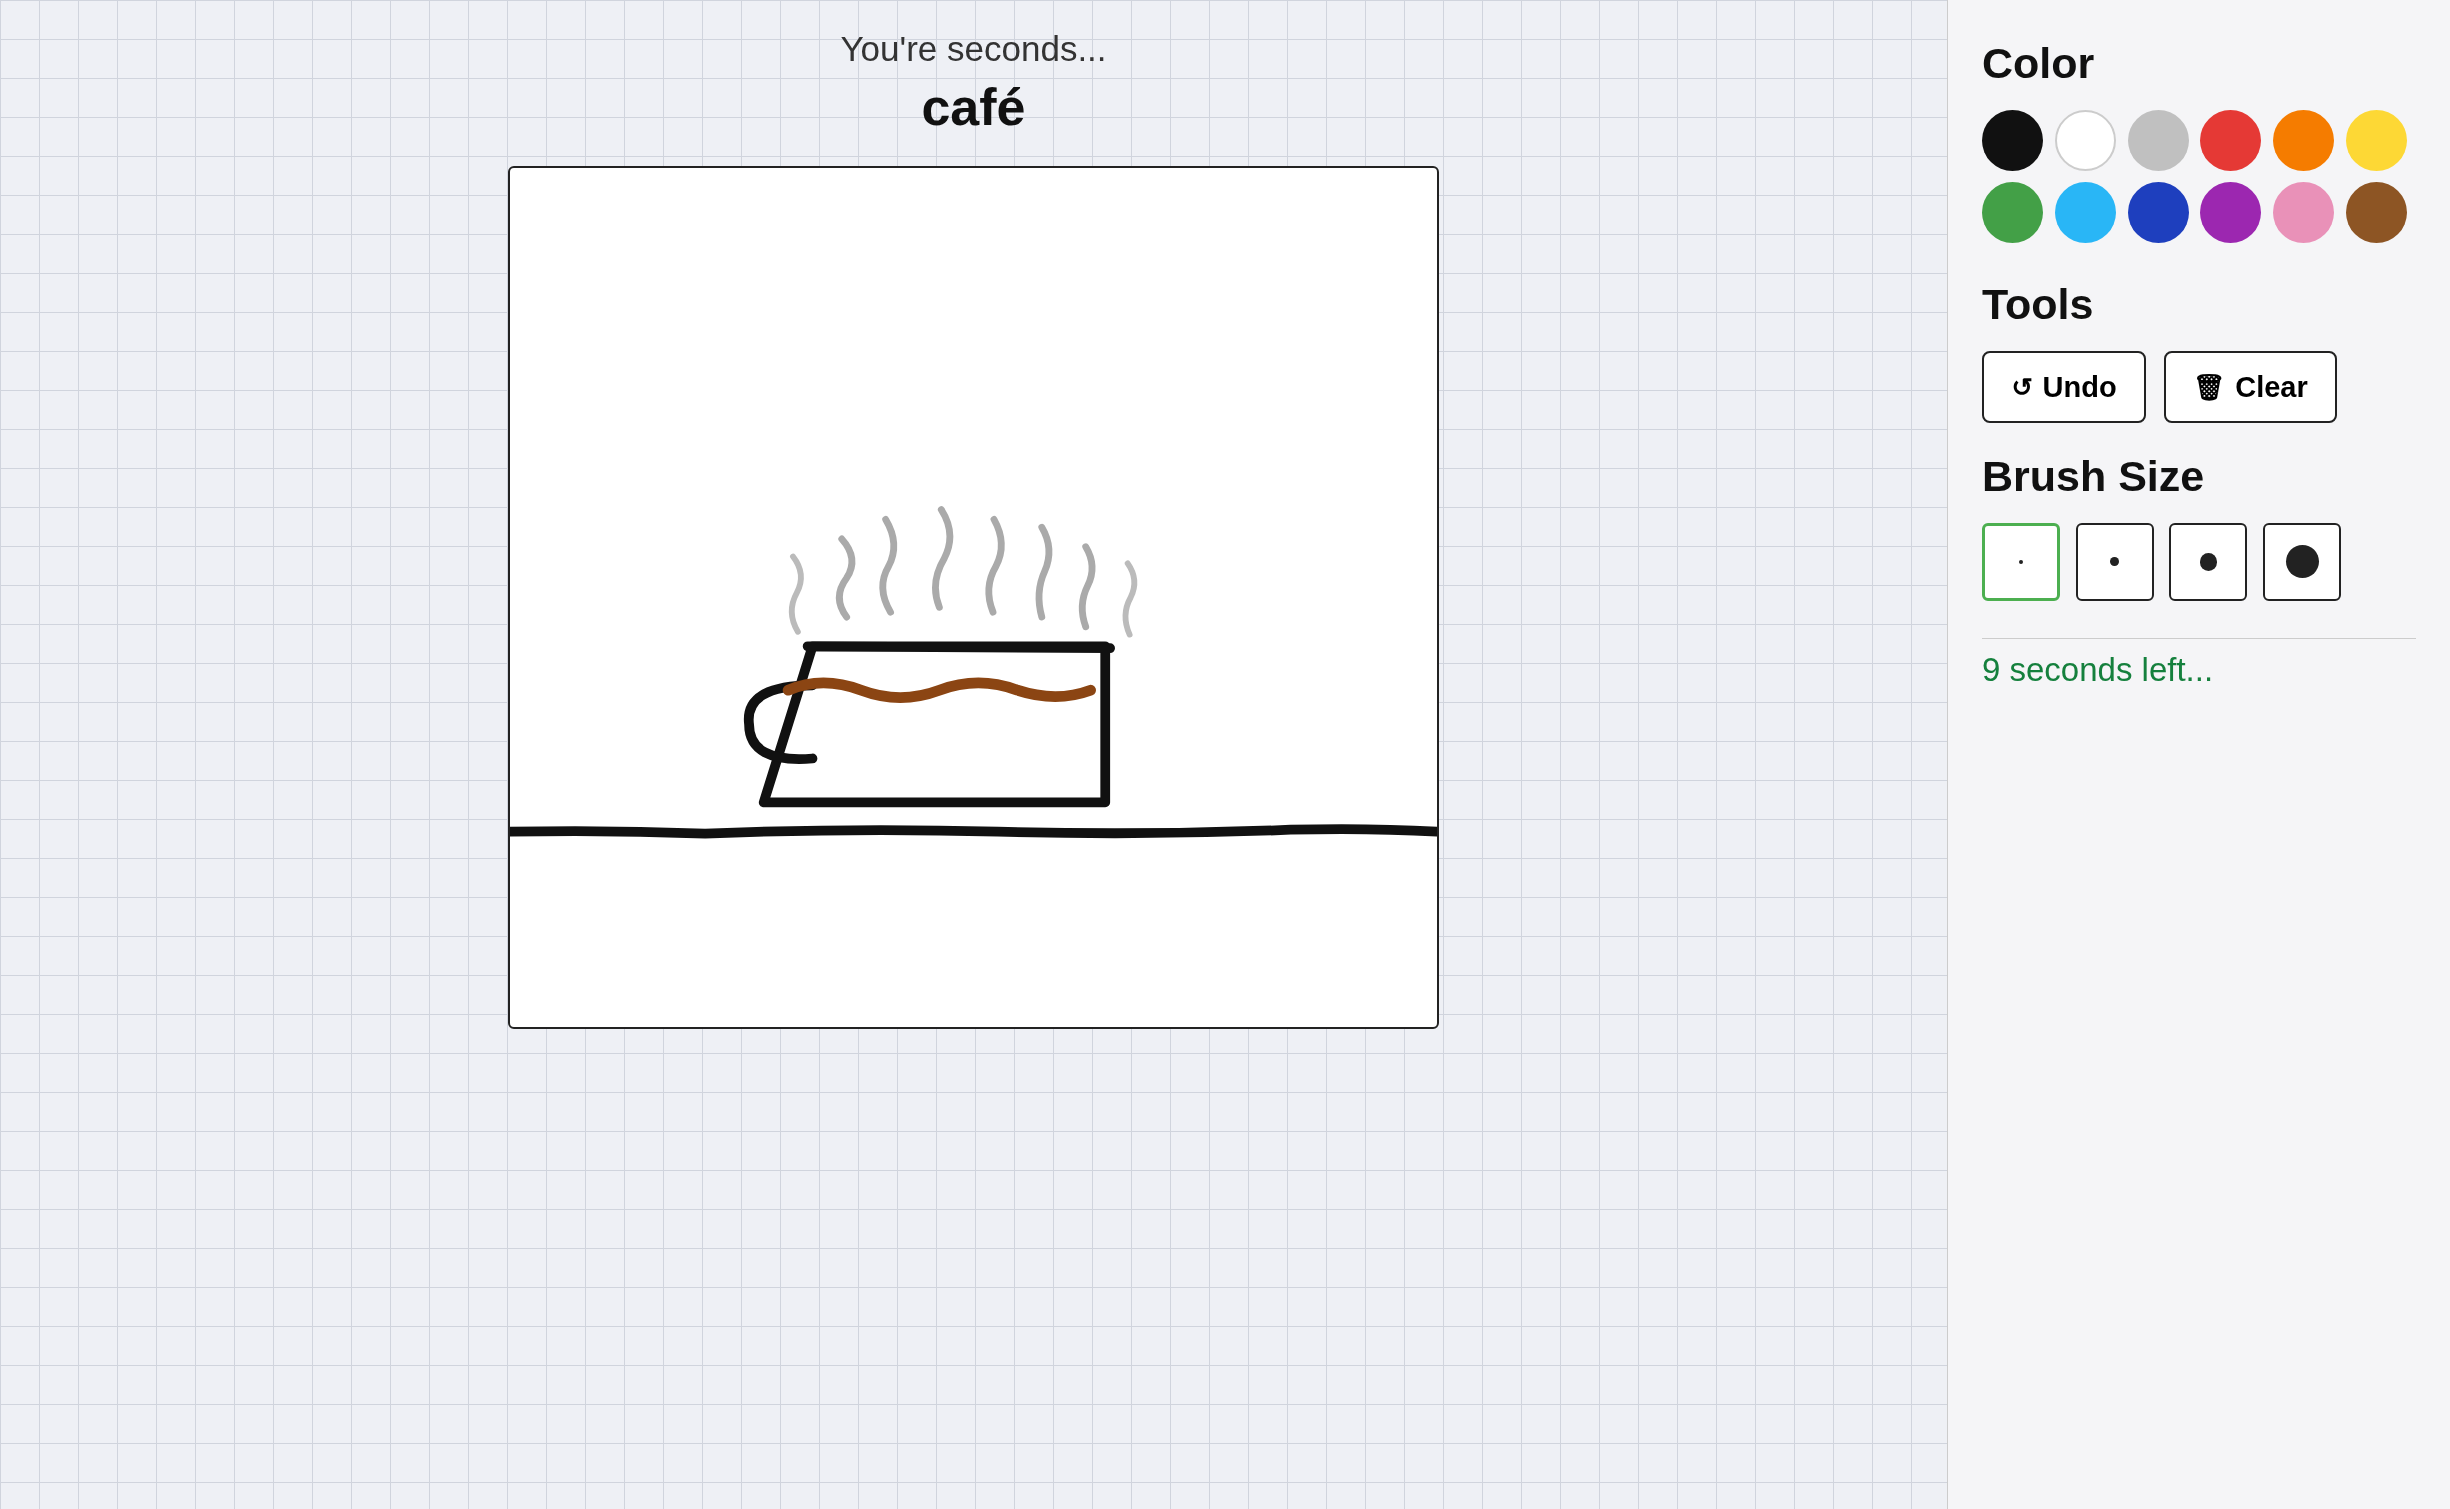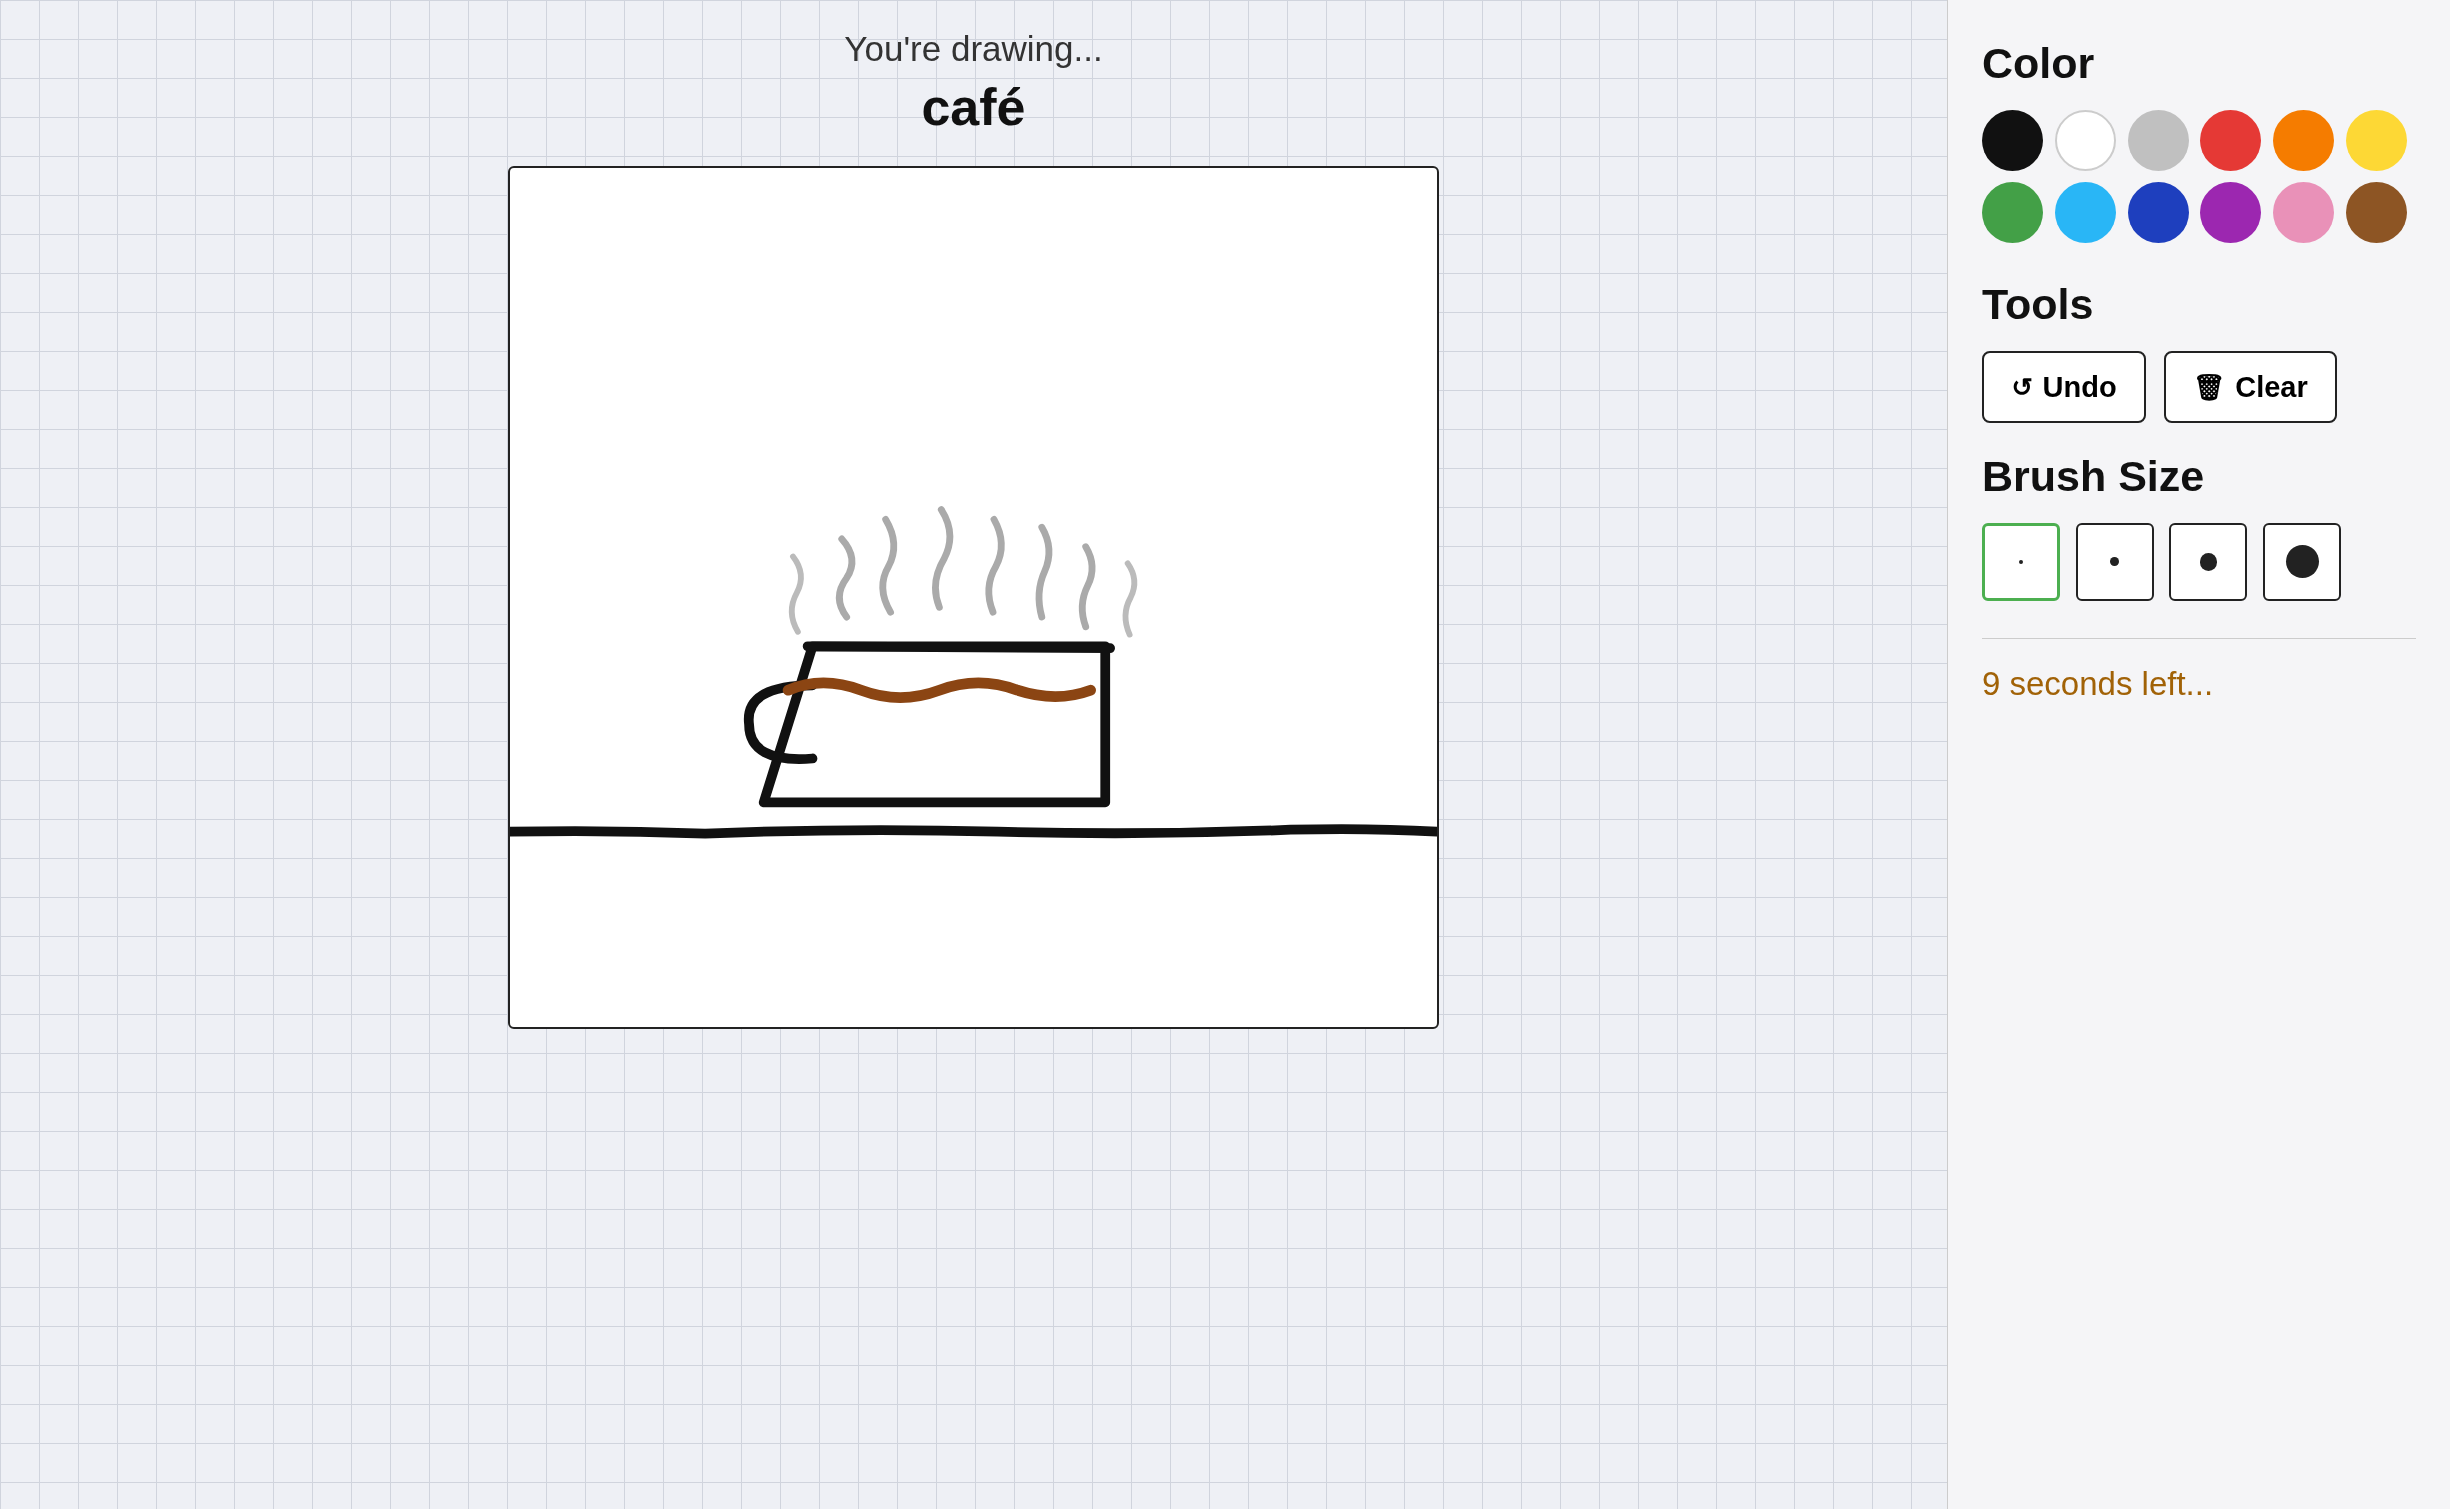--- a/index.html
+++ b/index.html
@@ -150,32 +150,32 @@
       font-family: Arial, sans-serif;
     }
 
     .tool-btn .btn-icon {
       font-size: 25.5px;
     }
 
     
     #timer-text {
       margin-top: auto;
-      padding-top: 26px;
+      padding-top: 12px;
       font-size: 33px;
-      color: #a16207;
+      color: #15803d;
       border-top: 1px solid #ccc;
     }
 
   </style>
 </head>
 <body>
 
 <div id="main-area">
-  <div id="prompt-label">You're drawing...</div>
+  <div id="prompt-label">You're seconds...</div>
   <div id="prompt-word">café</div>
 
   <div id="canvas-container">
     <svg id="drawing-canvas" viewBox="0 0 950 880" xmlns="http://www.w3.org/2000/svg">
 
       <path d="M 0 680 Q 100 678 200 682 Q 350 676 500 680 Q 650 684 800 678 Q 880 676 950 680" stroke="#111" stroke-width="10" fill="none" stroke-linecap="round"></path>
 
       <path d="M 310 490 L 260 650 L 610 650 L 610 490 Z" stroke="#111" stroke-width="10" fill="none" stroke-linecap="round" stroke-linejoin="round"></path>
 
       <path d="M 305 490 L 615 492" stroke="#111" stroke-width="10" fill="none" stroke-linecap="round"></path>

